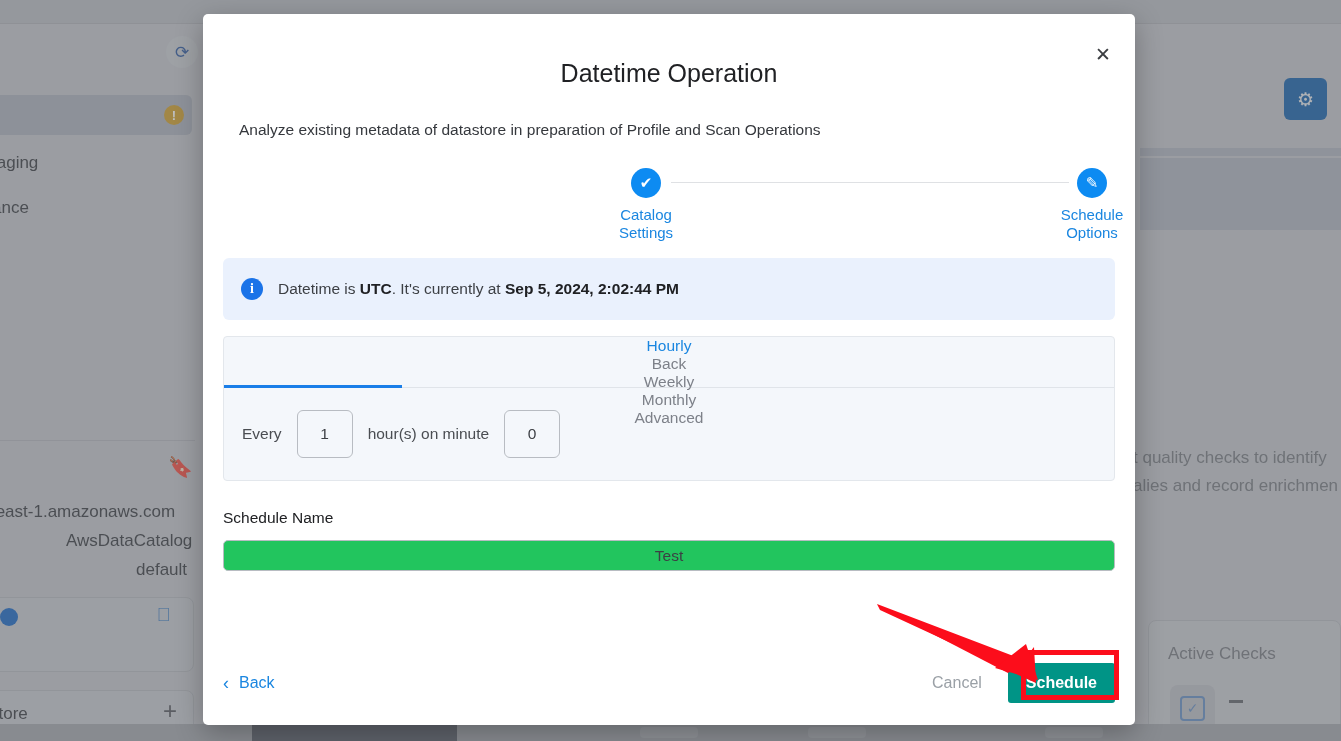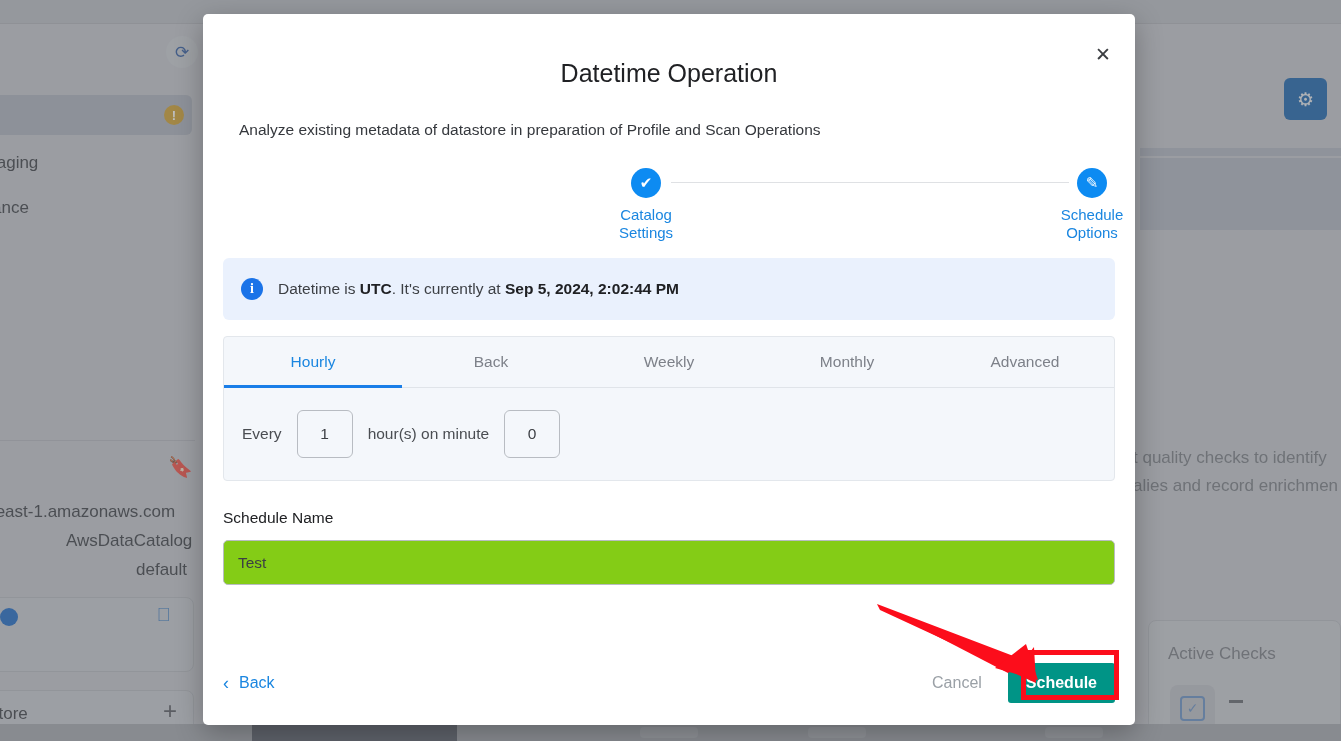--- a/index.html
+++ b/index.html
@@ -216,20 +216,21 @@
     background: #f4f7fb;
     border: 1px solid #e3e7ec;
     border-radius: 4px;
     overflow: hidden;
   }
   .tabs {
     display: flex;
     border-bottom: 1px solid #e0e4e9;
     position: relative;
     height: 51px;
+    flex-direction: column;
   }
   .tab {
     flex: 1;
     display: flex; align-items: center; justify-content: center;
     font-size: 15.5px;
     color: #7d8189;
     cursor: pointer;
     user-select: none;
   }
   .tab.active { color: #1a86e0; }
@@ -255,29 +256,30 @@
 
   
   .field-label {
     margin: 28px 20px 0 20px;
     font-size: 15.5px;
     color: #202124;
   }
   .text-input {
     margin: 13px 20px 0 20px;
     width: calc(100% - 40px);
-    height: 45px;
+    height: 31px;
     border: 1px solid #b8bcc2;
     border-radius: 5px;
     padding: 0 14px;
     font-size: 15.5px;
     color: #3c3f44;
-    background: #84cc16;
+    background: #22c55e;
     font-family: "Liberation Sans", sans-serif;
     outline: none;
+    text-align: center;
   }
 
   
   .footer {
     position: absolute;
     left: 0; right: 0; bottom: 0;
     height: 84px;
     display: flex; align-items: center;
     padding: 0 20px;
   }

